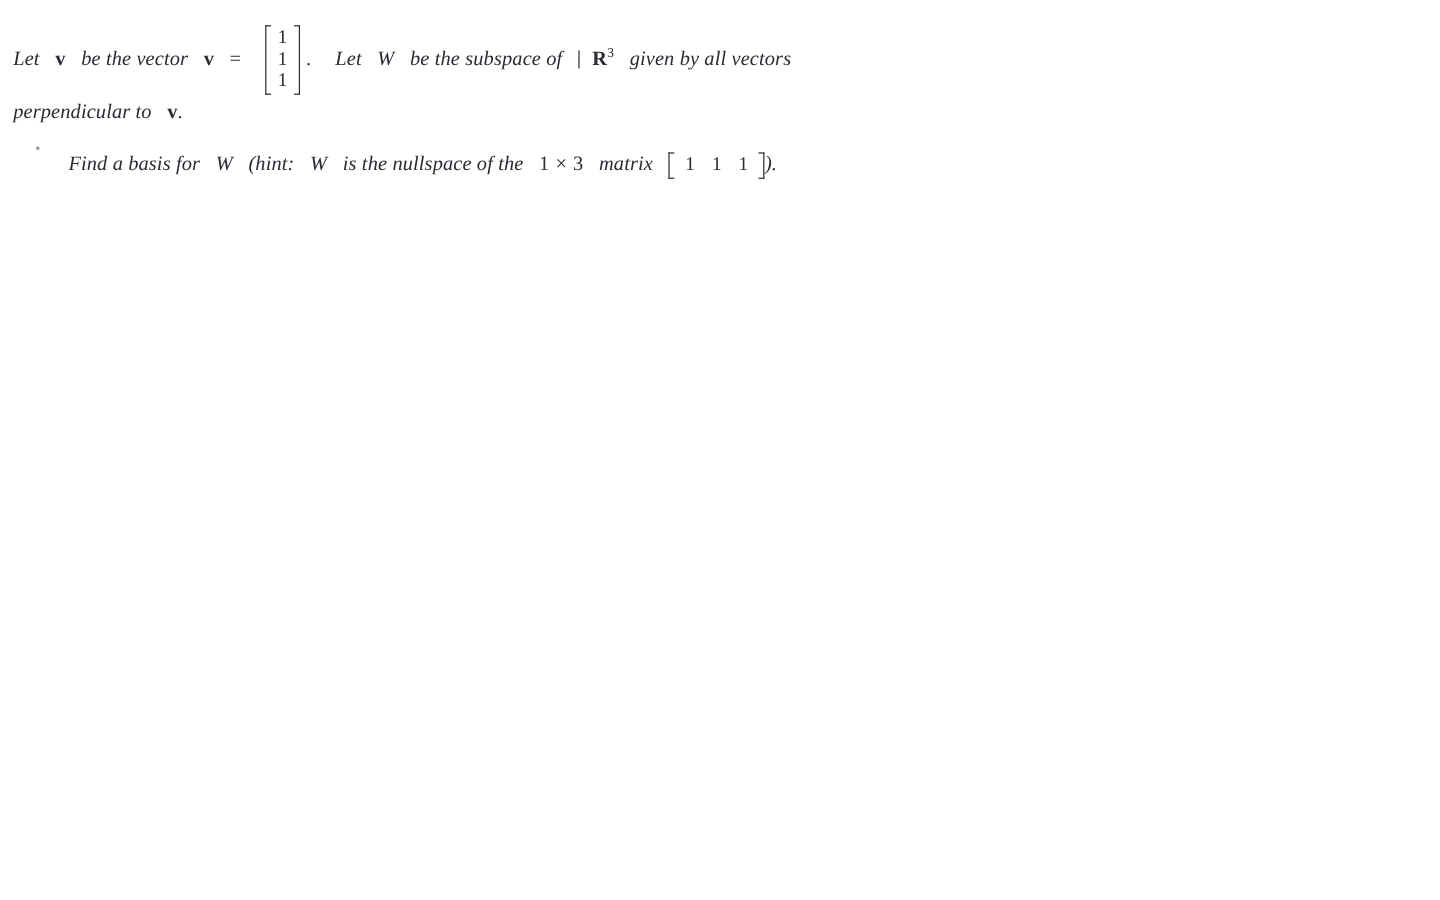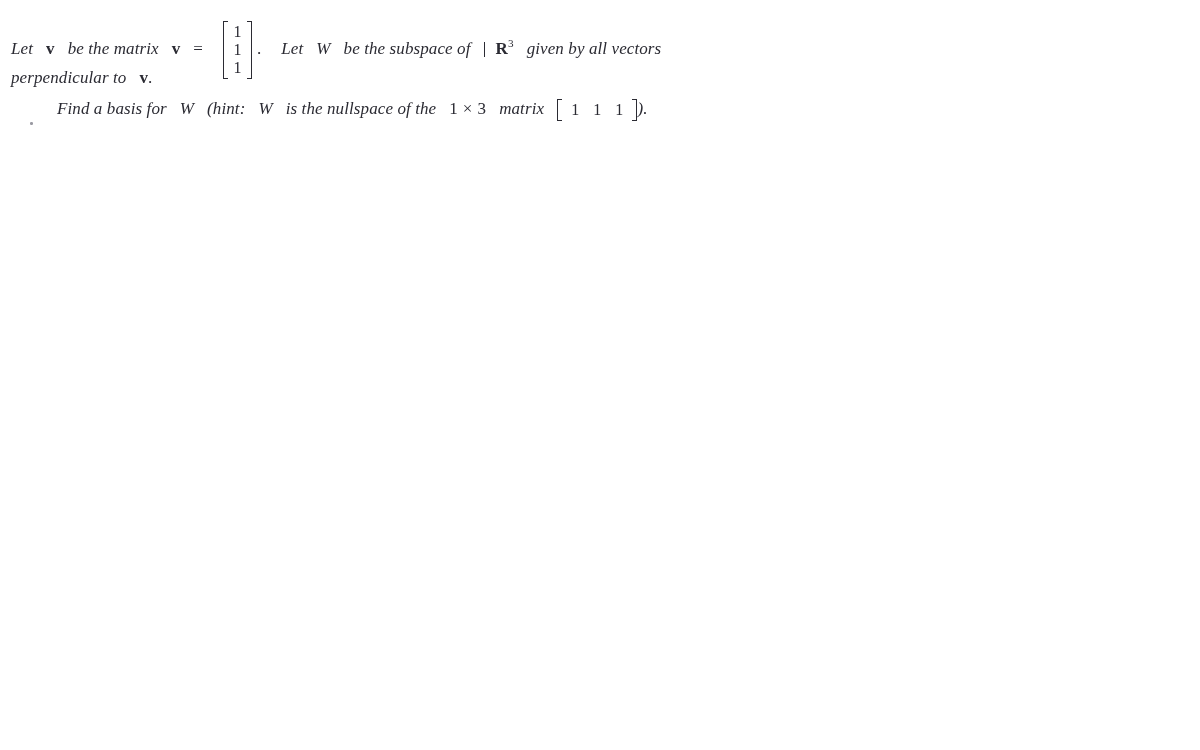--- a/index.html
+++ b/index.html
@@ -115,44 +115,44 @@
   }
 
   .sp-sm { display: inline-block; width: 5px; }
   .sp-lg { display: inline-block; width: 13px; }
   .sp-xl { display: inline-block; width: 20px; }
 </style>
 </head>
 <body style="background: rgb(255, 255, 255); color: rgb(43, 43, 51);">
 
 <div class="line" style="left:11px; top:22px;">
-  <span class="w math-italic">Let</span><span class="sp-lg"></span><span class="w vec">v</span><span class="sp-lg"></span><span class="w math-italic">be the matrix</span><span class="sp-lg"></span><span class="w vec">v</span><span class="sp-lg"></span><span class="w math-upright">=</span><span class="sp-xl"></span><span class="matrix colvec" style="margin-top:-1px;">
+  <span class="w math-italic">Let</span><span class="sp-lg"></span><span class="w vec">v</span><span class="sp-lg"></span><span class="w math-italic">be the vector</span><span class="sp-lg"></span><span class="w vec">v</span><span class="sp-lg"></span><span class="w math-upright">=</span><span class="sp-xl"></span><span class="matrix colvec" style="margin-top:-1px;">
       <span class="brk brk-l"></span>
       <span class="mat-body">
         <span class="mat-row">
           <span class="mat-cell">1</span>
         </span>
         <span class="mat-row">
           <span class="mat-cell">1</span>
         </span>
         <span class="mat-row">
           <span class="mat-cell">1</span>
         </span>
       </span>
       <span class="brk brk-r"></span>
     </span><span class="sp-sm"></span><span class="w math-upright">.</span><span class="sp-xl"></span><span class="w math-italic">Let</span><span class="sp-lg"></span><span class="w math-italic">W</span><span class="sp-lg"></span><span class="w math-italic">be the subspace of</span><span class="sp-lg"></span><span class="bbR"><span>R</span><span class="sup">3</span></span><span class="sp-lg"></span><span class="w math-italic">given by all vectors</span>
 </div>
 
-<div class="line" style="left:11px; top:69px;">
+<div class="line" style="left:11px; top:84px;">
   <span class="w math-italic">perpendicular to</span><span class="sp-lg"></span><span class="w vec">v</span><span class="w math-upright">.</span>
 </div>
 
 <div class="bullet" style="left:30px; top:122px;"></div>
 
-<div class="line" style="left:57px; top:100px;">
+<div class="line" style="left:57px; top:128px;">
   <span class="w math-italic">Find a basis for</span><span class="sp-lg"></span><span class="w math-italic">W</span><span class="sp-lg"></span><span class="w math-italic">(hint:</span><span class="sp-lg"></span><span class="w math-italic">W</span><span class="sp-lg"></span><span class="w math-italic">is the nullspace of the</span><span class="sp-lg"></span><span class="w num">1</span><span class="sp-sm"></span><span class="w math-upright">×</span><span class="sp-sm"></span><span class="w num">3</span><span class="sp-lg"></span><span class="w math-italic">matrix</span><span class="sp-lg"></span><span class="matrix rowvec" style="margin-top:-1px;">
       <span class="brk brk-l"></span>
       <span class="mat-body">
         <span class="mat-row">
           <span class="mat-cell">1</span>
           <span class="mat-cell">1</span>
           <span class="mat-cell">1</span>
         </span>
       </span>
       <span class="brk brk-r"></span>

